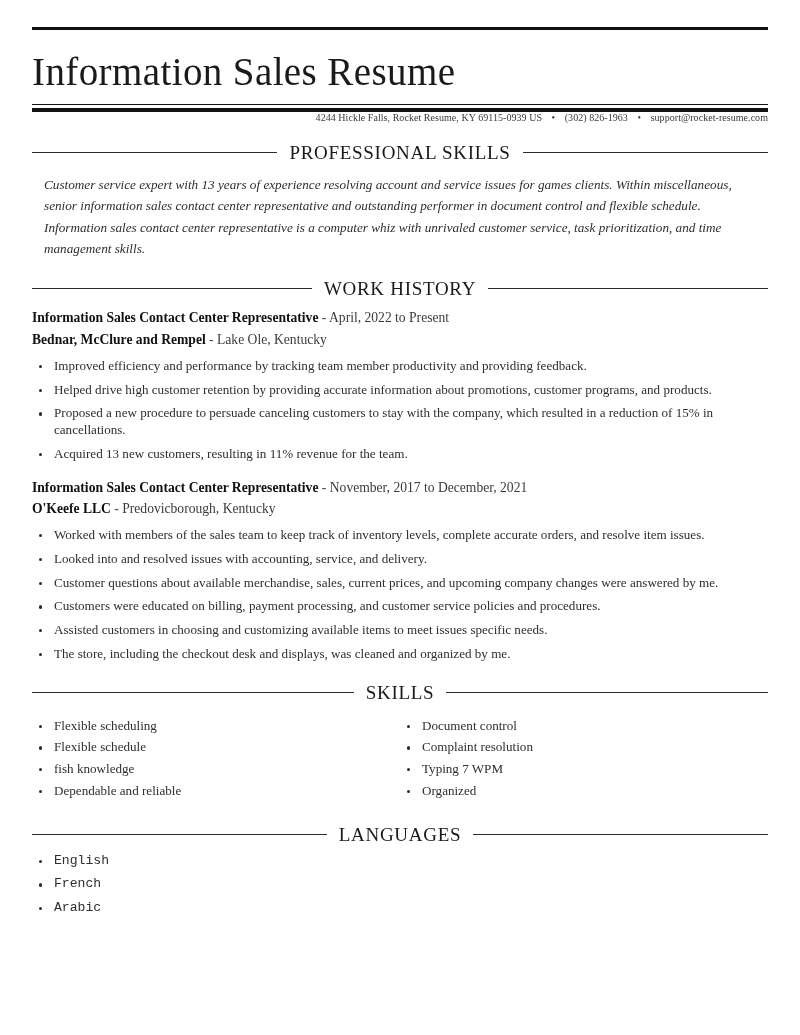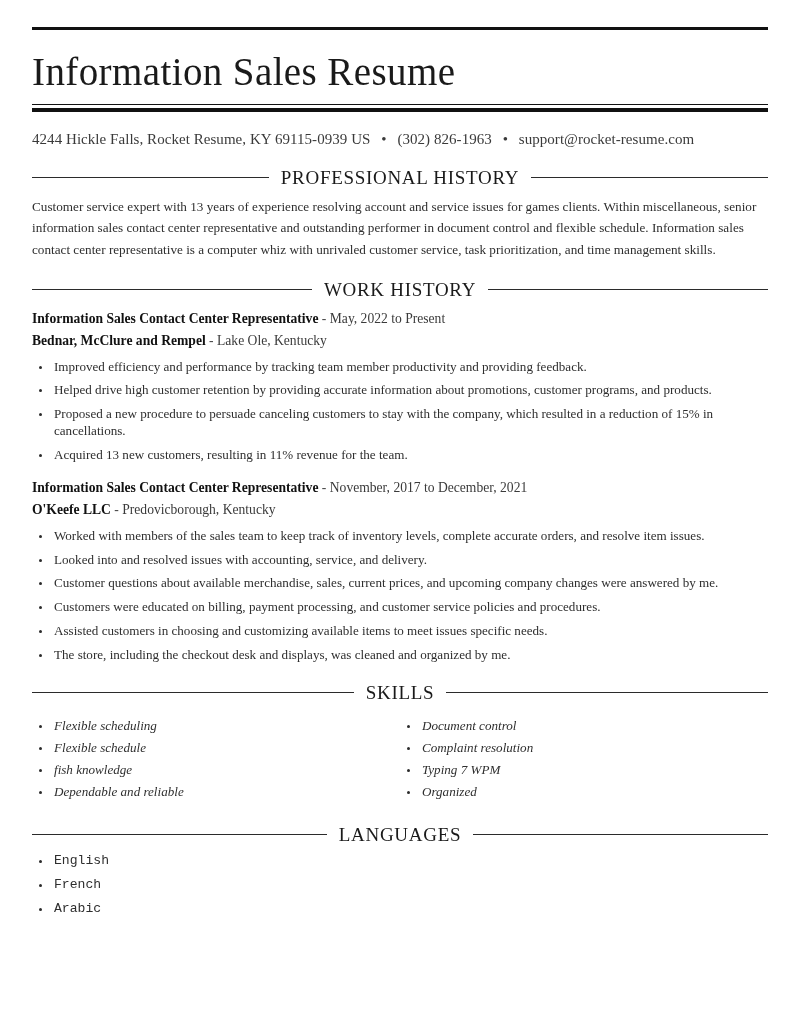--- a/index.html
+++ b/index.html
@@ -51,24 +51,23 @@
     height: 0;
     border-top: 1px solid #111111;
   }
   .rule-double .thick {
     height: 0;
     border-top: 4px solid #111111;
     margin-top: 3px;
   }
 
   .contact-line {
-    text-align: left;
-    font-size: 15px;
-    color: #3a3a3a;
-    margin-top: 19px;
+    text-align: right;
+    font-size: 10px;
+    color: #3a3a3a;
     letter-spacing: 0.05px;
   }
   .contact-sep {
     display: inline-block;
     padding: 0 7px;
     color: #3a3a3a;
   }
 
   
   .section-head {
@@ -92,21 +91,22 @@
     white-space: nowrap;
     line-height: 1;
   }
 
   
   .summary-text {
     font-size: 13.2px;
     line-height: 1.62;
     color: #2e2e2e;
     text-align: left;
-    margin: 0;
+    margin: 12px;
+    font-style: italic;
   }
 
   .entry { margin-top: 2px; }
   .entry + .entry { margin-top: 14px; }
 
   .entry-line {
     font-size: 13.6px;
     line-height: 1.6;
     color: #3a3a3a;
   }
@@ -147,21 +147,20 @@
     font-size: 13.6px;
     line-height: 1.62;
     color: #3a3a3a;
   }
   .edu-line .strong { font-weight: 700; color: #111111; }
 
   
   .two-col {
     display: flex;
     margin-top: 0;
-    font-style: italic;
   }
   .two-col .col {
     width: 50%;
   }
   .two-col .col ul.bullets li {
     margin-bottom: 5px;
     font-size: 13.1px;
   }
   .col-right ul.bullets li { padding-left: 22px; }
   .col-right ul.bullets li:before { left: 7px; }
@@ -189,36 +188,36 @@
     <span>4244 Hickle Falls, Rocket Resume, KY 69115-0939 US</span>
     <span class="contact-sep">•</span>
     <span>(302) 826-1963</span>
     <span class="contact-sep">•</span>
     <span>support@rocket-resume.com</span>
   </div>
 
   <div class="sec-block">
     <div class="section-head">
       <span class="hline"></span>
-      <span class="stitle">PROFESSIONAL HISTORY</span>
+      <span class="stitle">PROFESSIONAL SKILLS</span>
       <span class="hline"></span>
     </div>
     <p class="summary-text">Customer service expert with 13 years of experience resolving account and service issues for games clients. Within miscellaneous, senior information sales contact center representative and outstanding performer in document control and flexible schedule. Information sales contact center representative is a computer whiz with unrivaled customer service, task prioritization, and time management skills.</p>
   </div>
 
   <div class="sec-block">
     <div class="section-head">
       <span class="hline"></span>
       <span class="stitle">WORK HISTORY</span>
       <span class="hline"></span>
     </div>
 
     <div class="entry">
       <div class="entry-line">
-        <span class="strong">Information Sales Contact Center Representative</span><span class="dash"> - </span><span>May, 2022 to Present</span>
+        <span class="strong">Information Sales Contact Center Representative</span><span class="dash"> - </span><span>April, 2022 to Present</span>
       </div>
       <div class="entry-line">
         <span class="strong">Bednar, McClure and Rempel</span><span class="dash"> - </span><span>Lake Ole, Kentucky</span>
       </div>
       <ul class="bullets">
         <li>Improved efficiency and performance by tracking team member productivity and providing feedback.</li>
         <li>Helped drive high customer retention by providing accurate information about promotions, customer programs, and products.</li>
         <li>Proposed a new procedure to persuade canceling customers to stay with the company, which resulted in a reduction of 15% in cancellations.</li>
         <li>Acquired 13 new customers, resulting in 11% revenue for the team.</li>
       </ul>

